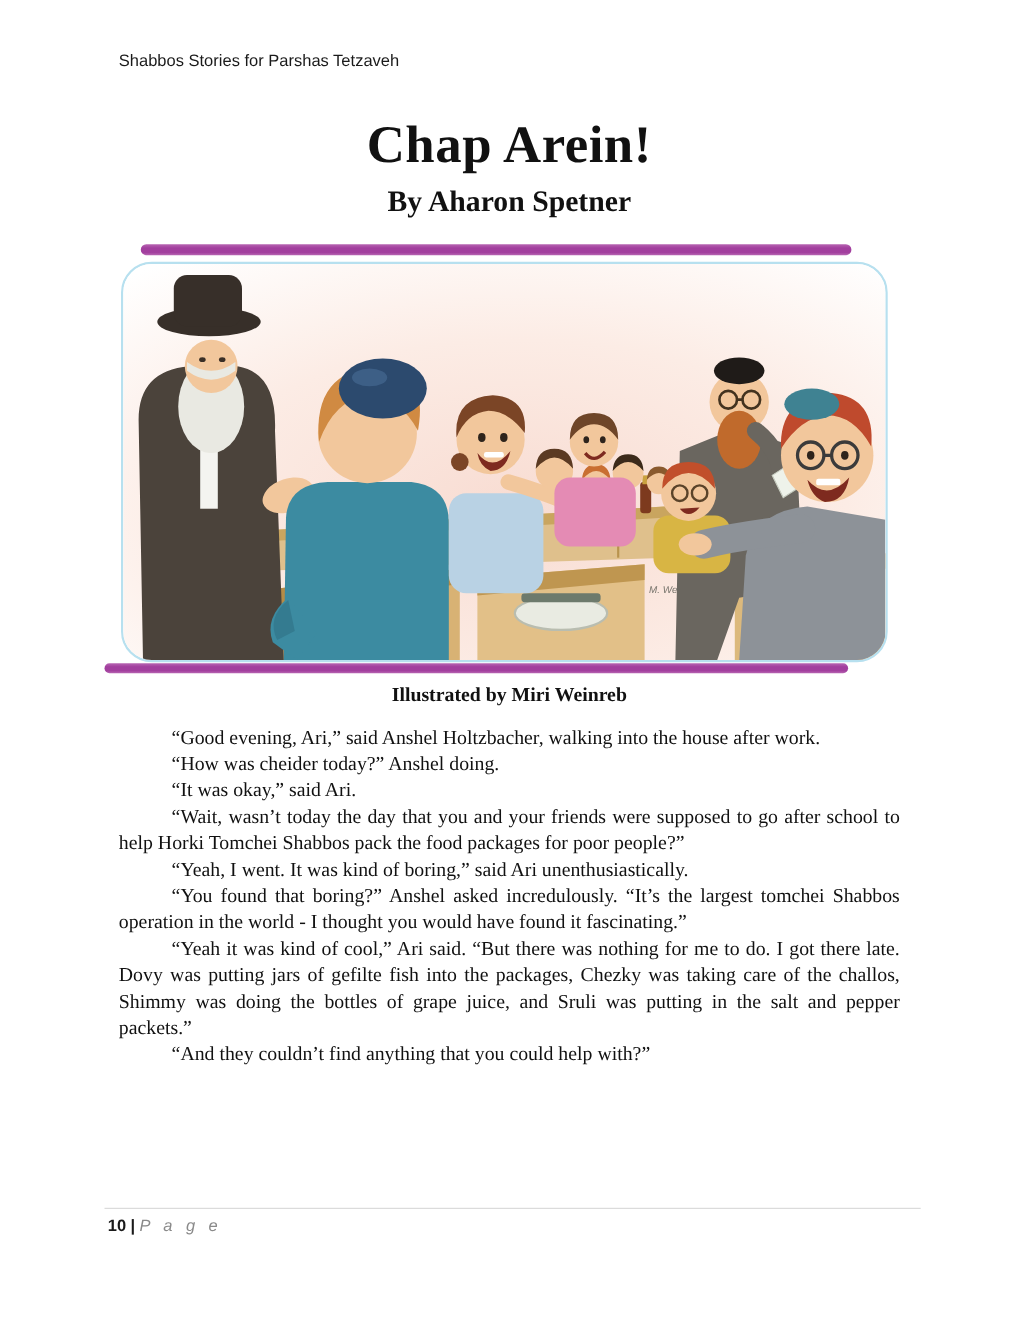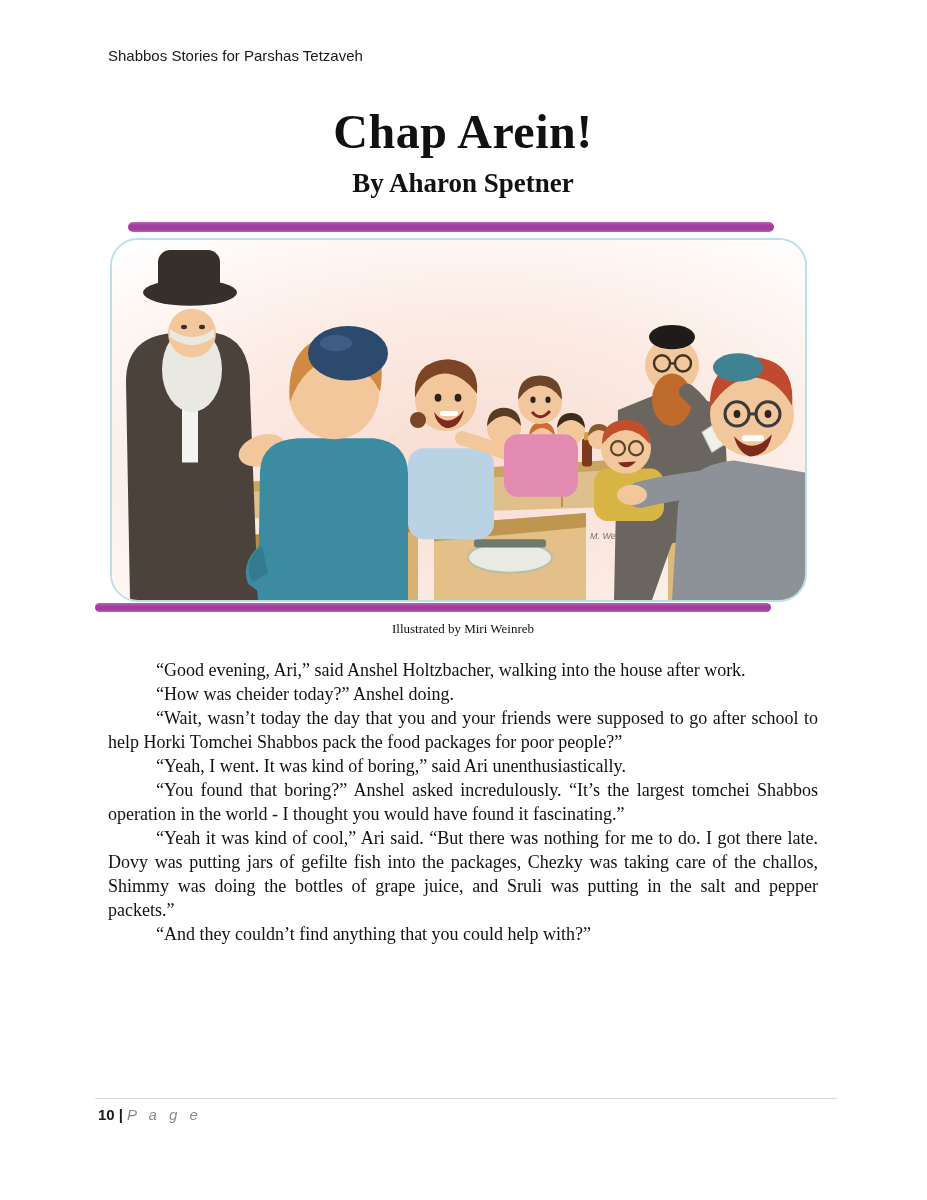--- a/index.html
+++ b/index.html
@@ -17,21 +17,21 @@
   .figure{position:absolute;left:0;top:222px;width:927px;height:420px;}
   .bar{position:absolute;height:10px;border-radius:6px;
        background:linear-gradient(180deg,#b765b2 0%,#a23f9e 35%,#a23f9e 75%,#b765b2 100%);}
   .bar-top{left:128px;top:0;width:646px;}
   .bar-bottom{left:95px;top:381px;width:676px;height:9px;}
   .frame{position:absolute;left:110px;top:16px;width:693px;height:360px;
          border:2px solid #b7e0ef;border-radius:28px;overflow:hidden;background:#fff;}
   .frame svg{display:block;width:100%;height:100%;}
 
   .caption{position:absolute;left:108px;top:621px;width:710px;text-align:center;
-        font-weight:normal;font-size:13px;}
+        font-weight:bold;font-size:18px;}
 
   .body-text{position:absolute;left:108px;top:658px;width:710px;
         font-size:18px;line-height:24px;text-align:justify;}
   .body-text p{margin:0;text-indent:48px;}
 
   .footer-line{position:absolute;left:95px;top:1098px;width:742px;height:1px;background:#d8d8d8;}
   .footer-text{position:absolute;left:98px;top:1106px;
         font-family:"Liberation Sans",sans-serif;font-size:15px;color:#1a1a1a;}
   .footer-text .num{font-weight:bold;}
   .footer-text .sep{font-weight:bold;margin:0 4px 0 4px;}
@@ -198,20 +198,21 @@
     </div>
 
     <div class="bar bar-bottom"></div>
   </div>
 
   <div class="caption">Illustrated by Miri Weinreb</div>
 
   <div class="body-text">
     <p>“Good evening, Ari,” said Anshel Holtzbacher, walking into the house after work.</p>
     <p>“How was cheider today?” Anshel doing.</p>
+    <p>“It was okay,” said Ari.</p>
     <p>“Wait, wasn’t today the day that you and your friends were supposed to go after school to help Horki Tomchei Shabbos pack the food packages for poor people?”</p>
     <p>“Yeah, I went. It was kind of boring,” said Ari unenthusiastically.</p>
     <p>“You found that boring?” Anshel asked incredulously. “It’s the largest tomchei Shabbos operation in the world - I thought you would have found it fascinating.”</p>
     <p>“Yeah it was kind of cool,” Ari said. “But there was nothing for me to do. I got there late. Dovy was putting jars of gefilte fish into the packages, Chezky was taking care of the challos, Shimmy was doing the bottles of grape juice, and Sruli was putting in the salt and pepper packets.”</p>
     <p>“And they couldn’t find anything that you could help with?”</p>
   </div>
 
   <div class="footer-line"></div>
   <div class="footer-text">
     <span class="num">10</span><span class="sep">|</span><span class="lbl">P a g e</span>

